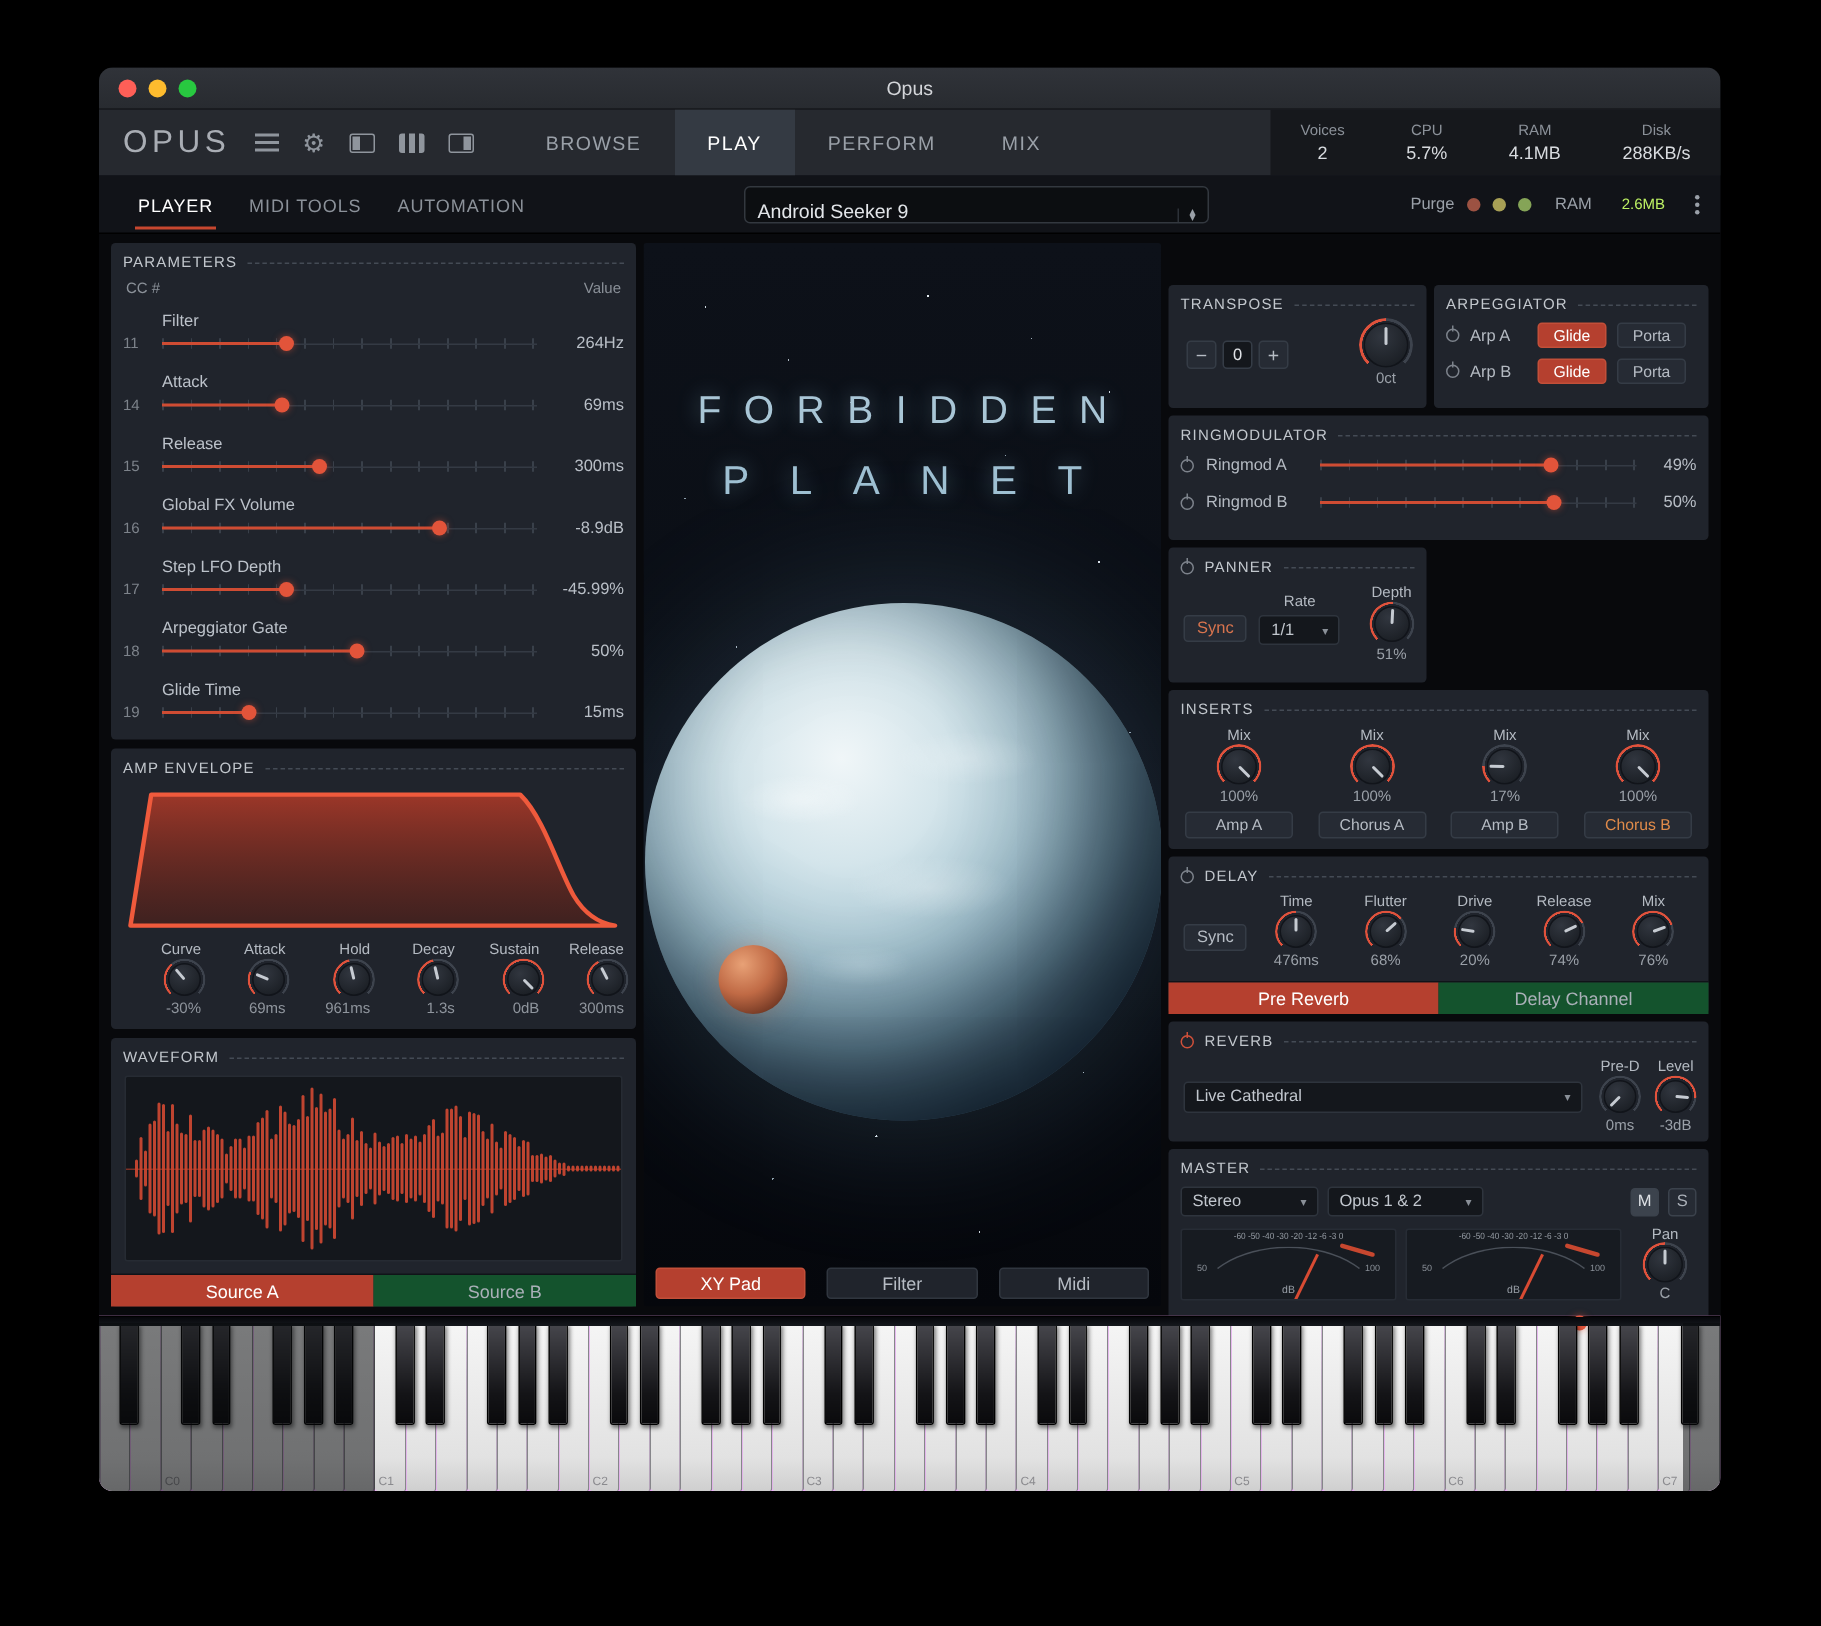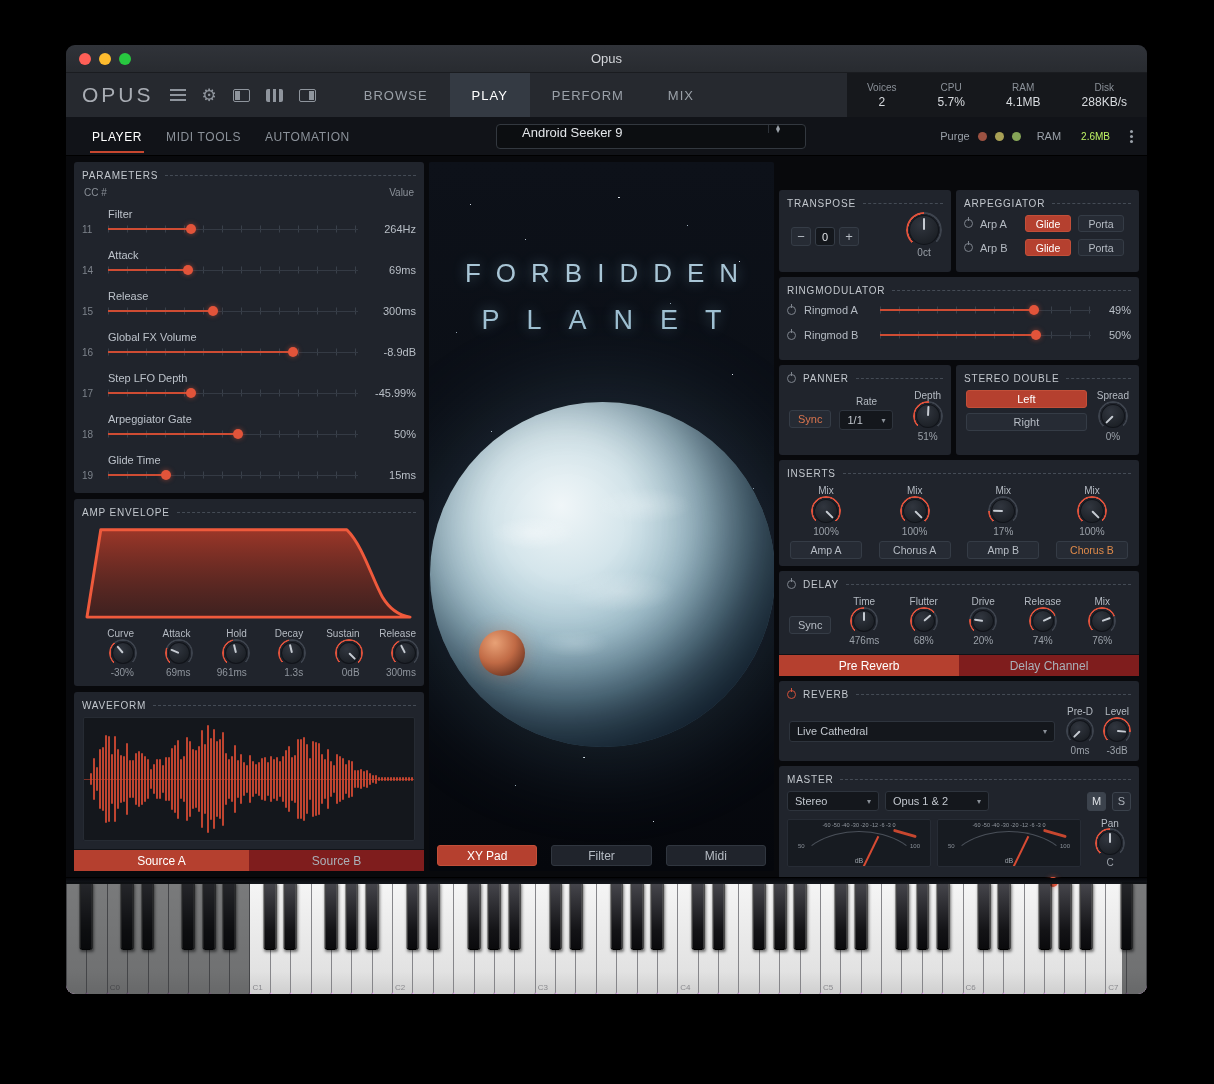--- a/index.html
+++ b/index.html
@@ -34,21 +34,21 @@
   .tb-stats{margin-left:auto;background:#16181c;display:flex;align-items:center;padding:0 20px;gap:28px;width:300px;justify-content:space-between;}
   .stat{display:flex;flex-direction:column;align-items:center;gap:2px;}
   .stat-label{font-size:10px;color:#8b9199;}
   .stat-value{font-size:12px;color:#d8dbdf;}
 
   
   .subtoolbar{height:39px;background:#111318;display:flex;align-items:center;flex:none;padding:0 14px;border-bottom:1px solid #000;}
   .sub-tab{font-size:12px;letter-spacing:.6px;color:#8b9199;padding:11px 12px 9px;position:relative;}
   .sub-tab.active{color:#fff;}
   .sub-tab.active::after{content:'';position:absolute;left:10px;right:10px;bottom:0;height:2px;background:#c7472f;}
-  .preset{margin-left:auto;margin-right:auto;width:310px;height:25px;background:#0c0e11;border:1px solid #33383f;border-radius:4px;display:flex;align-items:flex-start;padding:0 25px;color:#e3e6ea;font-size:13px;}
+  .preset{margin-left:auto;margin-right:auto;width:310px;height:25px;background:#0c0e11;border:1px solid #33383f;border-radius:4px;display:flex;align-items:flex-end;padding:0 8px;color:#e3e6ea;font-size:13px;}
   .preset .chev{margin-left:auto;display:flex;flex-direction:column;line-height:.55;color:#9aa0a8;font-size:8px;border-left:1px solid #2c3138;padding-left:7px;}
   .sub-right{display:flex;align-items:center;gap:8px;}
   .purge-label{font-size:11px;color:#9aa0a8;}
   .led{width:9px;height:9px;border-radius:50%;}
   .led.r{background:#9c5242;} .led.y{background:#a8a055;} .led.g{background:#85a457;}
   .ram-label{font-size:11px;color:#9aa0a8;margin-left:8px;}
   .ram-value{font-size:10px;color:#bef264;margin-left:12px;}
   .kebab{width:3px;height:3px;border-radius:50%;background:#9aa0a8;box-shadow:0 -5px 0 #9aa0a8,0 5px 0 #9aa0a8;margin-left:12px;}
 
   
@@ -108,21 +108,21 @@
   .knob-col .klabel-t{font-size:10px;color:#b4bac2;}
   .knob-col .kvalue{font-size:10px;color:#8f959d;}
 
   
   .wave-panel{flex:1;display:flex;flex-direction:column;padding-bottom:0;}
   .wave-display{flex:1;background:#14171c;border:1px solid #262b33;border-radius:2px;margin:0 1px;position:relative;overflow:hidden;}
   .wave-display::after{content:'';position:absolute;left:0;right:0;top:50%;height:1px;background:rgba(210,70,45,.55);}
   #wf-bars{position:absolute;inset:4px 6px;display:flex;align-items:center;gap:1px;}
   .wbar{width:2px;flex:none;background:#bf4430;border-radius:1px;}
   .bottom-tabs{display:flex;margin:8px -8px 0;height:22px;border-top:1px solid #101318;}
-  .btab{flex:1;display:flex;align-items:center;justify-content:center;font-size:12px;color:#aab0b8;background:#7f1d1d;}
+  .btab{flex:1;display:flex;align-items:center;justify-content:center;font-size:12px;color:#aab0b8;background:#14532d;}
   .btab.active{background:#b5402f;color:#fff;}
 
   
   .artwork{position:absolute;inset:0;
     background:
       radial-gradient(1px 1px at 12% 6%,#cdd7df 50%,transparent 51%),
       radial-gradient(1px 1px at 28% 11%,#aebac4 50%,transparent 51%),
       radial-gradient(1.5px 1.5px at 55% 5%,#e6eef3 50%,transparent 51%),
       radial-gradient(1px 1px at 75% 9%,#9fb0bc 50%,transparent 51%),
       radial-gradient(1px 1px at 90% 14%,#cdd7df 50%,transparent 51%),
@@ -658,36 +658,20 @@
                   <span class="arrow">▾</span>
                 </div>
             </div>
             <div class="pcol" style="margin-left:auto;">
               <span class="klabel-t">Depth</span>
               <div class="knob k24" style="--fill: 51;"></div>
               <span class="kvalue">51%</span>
             </div>
           </div>
         </div>
-        <div class="panel stereod">
-          <div class="phead">
-              <span class="ptitle">STEREO DOUBLE</span>
-            </div>
-          <div class="sd-body">
-            <div class="sd-btns">
-              <div class="pill red">Left</div>
-              <div class="pill">Right</div>
-            </div>
-            <div class="pcol">
-              <span class="klabel-t">Spread</span>
-              <div class="knob k24" style="--fill: 0;"></div>
-              <span class="kvalue">0%</span>
-            </div>
-          </div>
-        </div>
       </div>
 
       <div class="panel inserts">
         <div class="phead">
             <span class="ptitle">INSERTS</span>
           </div>
         <div class="ins-row">
           <div class="ins-col">
             <span class="klabel-t">Mix</span>
             <div class="knob k24" style="--fill: 100;"></div>

